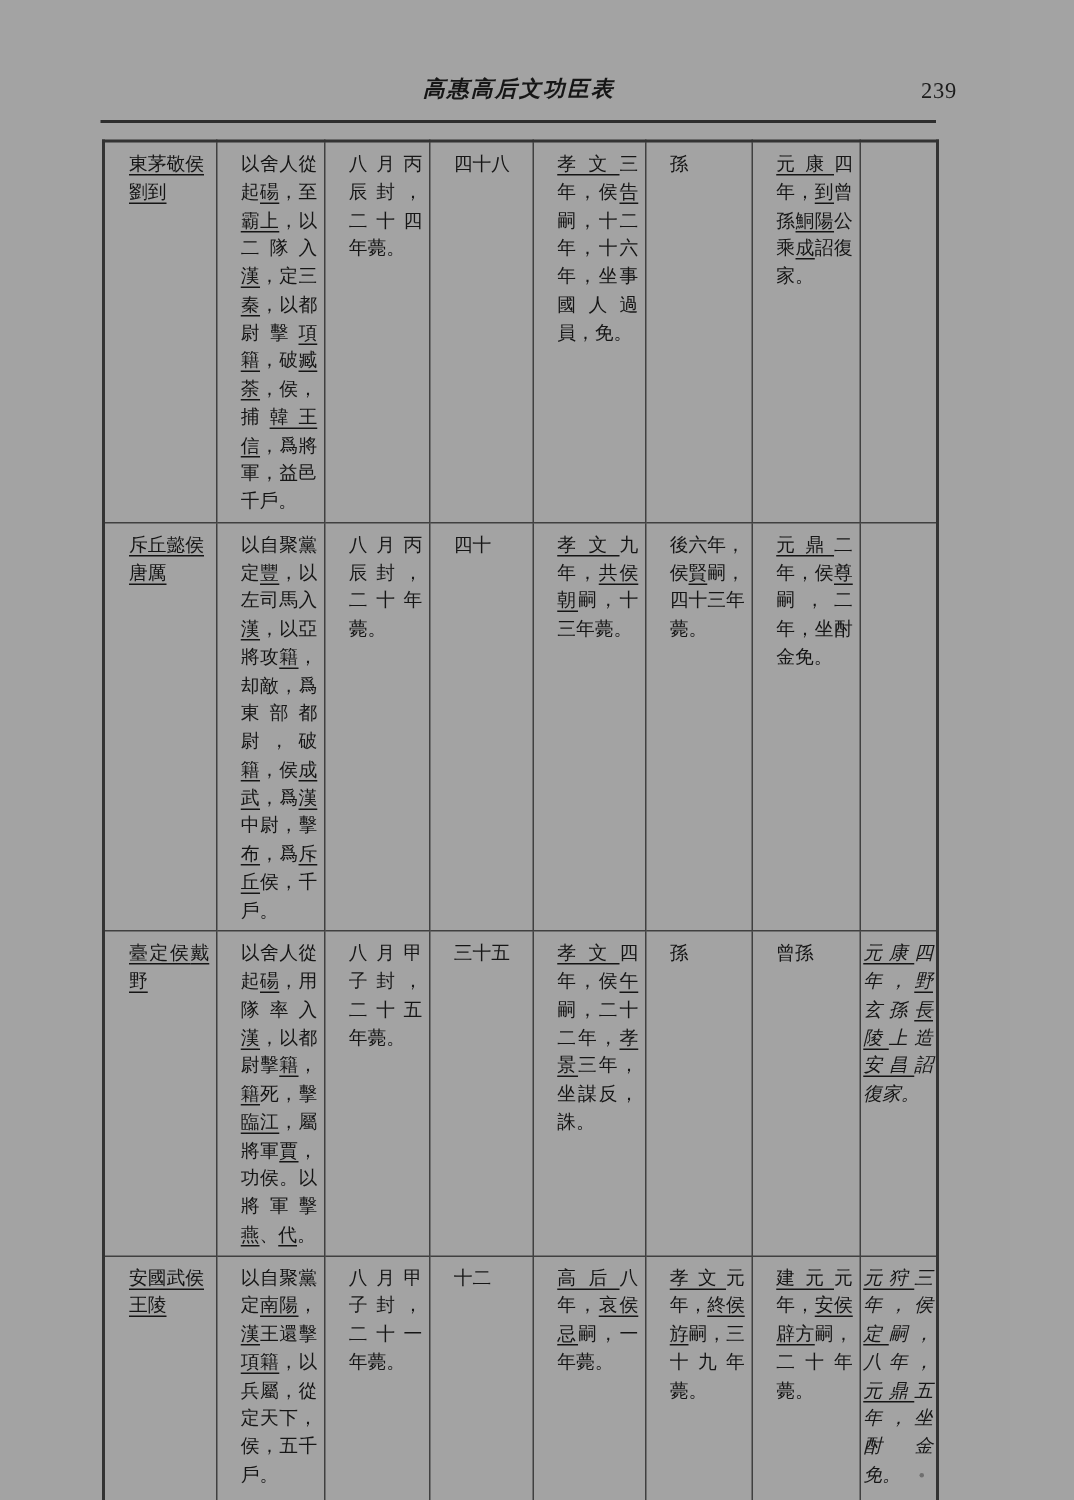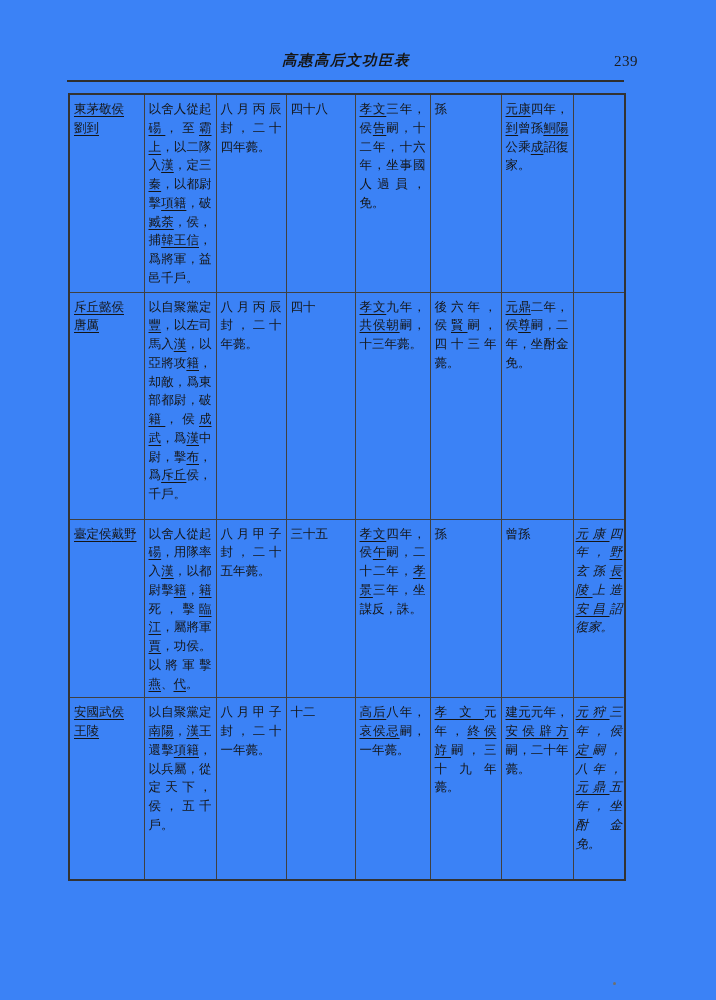--- a/index.html
+++ b/index.html
@@ -8,21 +8,21 @@
     width: 716px;
     height: 1000px;
     background: #ffffff;
     overflow: hidden;
     font-family: "Liberation Serif", "DejaVu Serif", serif;
   }
   .page {
     position: relative;
     width: 716px;
     height: 1000px;
-    background: #3b82f6;
+    background: #a3a3a3;
     color: #1a1a1a;
   }
   .header-band {
     position: absolute;
     top: 50px;
     left: 68px;
     width: 556px;
     height: 24px;
   }
   .page-title {
@@ -57,21 +57,21 @@
     top: 93px;
     left: 68px;
     width: 556px;
     border-collapse: collapse;
     table-layout: fixed;
     border: 2px solid #333333;
   }
   table.annals td {
     border: 1px solid #404040;
     vertical-align: top;
-    padding: 5px 4px 4px 4px;
+    padding: 5px 4px 4px 16px;
     font-size: 12.5px;
     line-height: 1.5;
     text-align: justify;
     text-justify: inter-character;
     color: #151515;
     word-break: normal;
     overflow: hidden;
   }
   table.annals td:last-child {
     padding-left: 2px;

